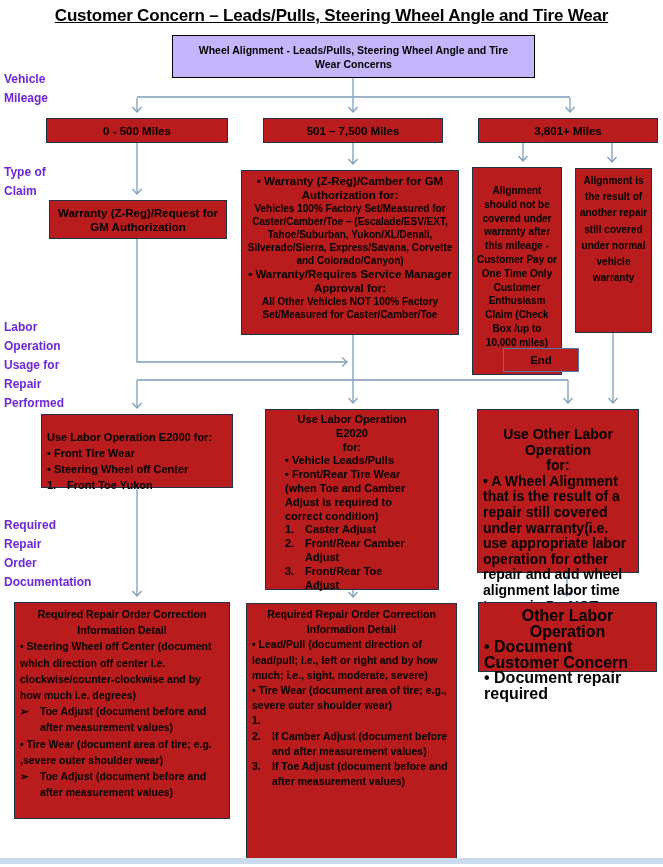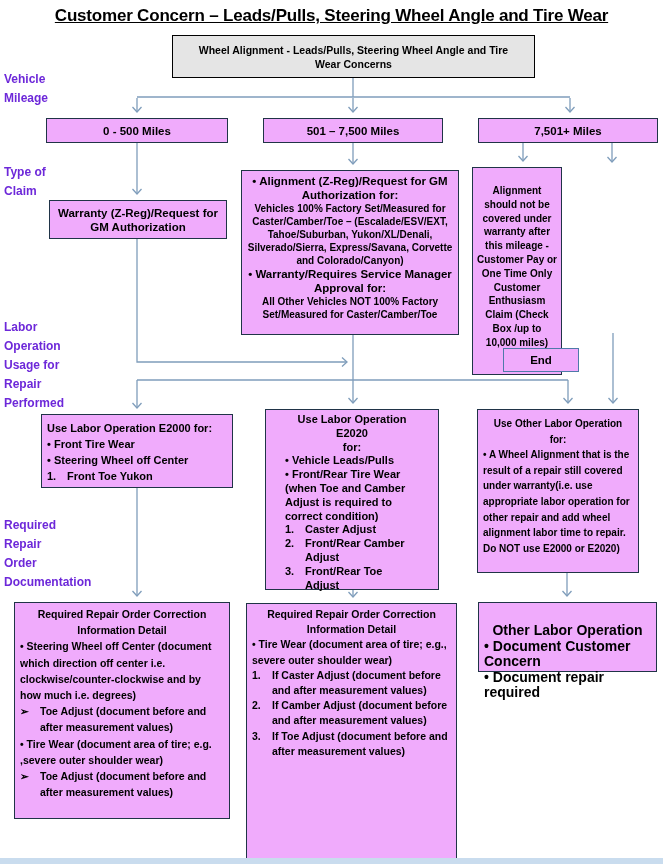--- a/index.html
+++ b/index.html
@@ -14,46 +14,46 @@
   .wires{position:absolute;left:0;top:0;pointer-events:none;}
   .side-label{
     position:absolute;left:4px;font-size:12px;line-height:19px;
     white-space:pre-line;color:#6d28d9;
   }
   .sl-mileage{top:70px;}
   .sl-claim{top:163px;}
   .sl-labor{top:318px;}
   .sl-doc{top:516px;}
   .box{
-    position:absolute;background:#f0abfc;border:1.5px solid #203447;
+    position:absolute;background:#b91c1c;border:1.5px solid #203447;
     box-sizing:border-box;
   }
   .center-flex{display:flex;align-items:center;justify-content:center;text-align:center;}
   .root{
-    left:172px;top:35px;width:363px;height:43px;background:#e5e5e5;border:1.6px solid #000;
+    left:172px;top:35px;width:363px;height:43px;background:#c4b5fd;border:1.6px solid #000;
     font-size:10.5px;line-height:14px;white-space:pre-line;
   }
   .m1{left:46px;top:118px;width:182px;height:25px;font-size:11.5px;}
   .m2{left:263px;top:118px;width:180px;height:25px;font-size:11.5px;}
   .m3{left:478px;top:118px;width:180px;height:25px;font-size:11.5px;}
   .claim-left{left:49px;top:200px;width:178px;height:39px;font-size:11.5px;line-height:14px;}
   .claim-mid{left:241px;top:170px;width:218px;height:165px;text-align:center;
     font-size:11.5px;line-height:14px;padding:3px 4px;}
   .claim-mid .small{font-size:10px;line-height:13px;}
   .claim-ra{left:472px;top:167px;width:90px;height:208px;text-align:center;
     font-size:10px;line-height:13.8px;padding:16px 3px;}
   .claim-rb{left:575px;top:168px;width:77px;height:165px;text-align:center;
     font-size:10px;line-height:16.2px;padding:4px 2px;}
   .end-box{left:486px;top:348px;width:76px;height:24px;font-size:11.5px;border:1.4px solid #4f7aa9;margin-left:17px;}
-  .labor-left{left:41px;top:414px;width:192px;height:74px;font-size:11px;line-height:16px;padding:5px 5px;}
+  .labor-left{left:41px;top:414px;width:192px;height:74px;font-size:11px;line-height:16px;padding:14px 5px;}
   .labor-mid{left:265px;top:409px;width:174px;height:181px;font-size:11px;line-height:13.8px;padding:3px 19px;}
-  .labor-right{left:477px;top:409px;width:162px;height:164px;font-size:10px;line-height:15.6px;padding:6px 5px;}
+  .labor-right{left:477px;top:409px;width:162px;height:164px;font-size:14px;line-height:15.6px;padding:17px 5px;}
   .doc-left{left:14px;top:602px;width:216px;height:217px;font-size:10.5px;line-height:16.2px;padding:3px 5px;}
   .doc-mid{left:246px;top:603px;width:211px;height:259px;font-size:10.5px;line-height:15.2px;padding:3px 5px;}
-  .doc-right{left:478px;top:602px;width:179px;height:70px;font-size:14px;line-height:15.5px;padding:20px 5px;}
+  .doc-right{left:478px;top:602px;width:179px;height:70px;font-size:16px;line-height:15.5px;padding:5px 5px;}
   .heading{text-align:center;white-space:pre-line;}
   .heading.left{text-align:left;}
   .li{display:block;}
   .li.hang{display:flex;}
   .li.hang .m{flex:0 0 20px;}
   .li.hang .t{flex:1;}
   .bottom-strip{position:absolute;left:0;top:858px;width:663px;height:6px;background:#c9dcee;}
 </style>
 </head>
 <body>
@@ -104,32 +104,33 @@
   <div class="side-label sl-doc">Required
 Repair
 Order
 Documentation</div>
 
   <div class="box root center-flex">Wheel Alignment - Leads/Pulls, Steering Wheel Angle and Tire
 Wear Concerns</div>
 
   <div class="box m1 center-flex">0 - 500 Miles</div>
   <div class="box m2 center-flex">501 – 7,500 Miles</div>
-  <div class="box m3 center-flex">7,501+ Miles</div>
+  <div class="box m3 center-flex">3,801+ Miles</div>
 
   <div class="box claim-left center-flex">Warranty (Z-Reg)/Request for GM  Authorization</div>
 
   <div class="box claim-mid">
-    <div>• Alignment (Z-Reg)/Request for GM Authorization for:</div>
+    <div>• Warranty (Z-Reg)/Camber for GM Authorization for:</div>
     <div class="small">Vehicles 100% Factory Set/Measured for Caster/Camber/Toe – (Escalade/ESV/EXT, Tahoe/Suburban, Yukon/XL/Denali, Silverado/Sierra, Express/Savana,  Corvette and Colorado/Canyon)</div>
     <div>• Warranty/Requires Service Manager Approval for:</div>
     <div class="small">All Other Vehicles NOT 100% Factory Set/Measured for Caster/Camber/Toe</div>
   </div>
 
   <div class="box claim-ra">Alignment should not be covered under warranty after this mileage - Customer Pay or  One Time Only Customer Enthusiasm Claim (Check Box /up to 10,000 miles)</div>
+  <div class="box claim-rb">Alignment is the result of another repair still covered under normal vehicle warranty</div>
   <div class="box end-box center-flex">End</div>
 
   <div class="box labor-left">
     <div class="heading left">Use Labor Operation E2000 for:</div>
     <div>
         <div class="li">• Front Tire Wear</div>
         <div class="li">• Steering Wheel off Center</div>
         <div class="li hang">
           <span class="m">1.</span>
           <span class="t">Front Toe Yukon</span>
@@ -180,24 +181,24 @@
           <span class="m">➢</span>
           <span class="t">Toe Adjust (document before and after measurement values)</span>
         </div>
       </div>
   </div>
 
   <div class="box doc-mid">
     <div class="heading">Required Repair Order Correction
 Information Detail</div>
     <div>
+        <div class="li">• Lead/Pull (document direction of lead/pull; i.e., left or right and by how much; i.e., sight, moderate, severe)</div>
         <div class="li">• Tire Wear (document area of tire; e.g., severe outer shoulder wear)</div>
         <div class="li hang">
           <span class="m">1.</span>
-          <span class="t">If Caster Adjust (document before and after measurement values)</span>
         </div>
         <div class="li hang">
           <span class="m">2.</span>
           <span class="t">If Camber Adjust (document before and after measurement values)</span>
         </div>
         <div class="li hang">
           <span class="m">3.</span>
           <span class="t">If Toe Adjust (document before and after measurement values)</span>
         </div>
       </div>

